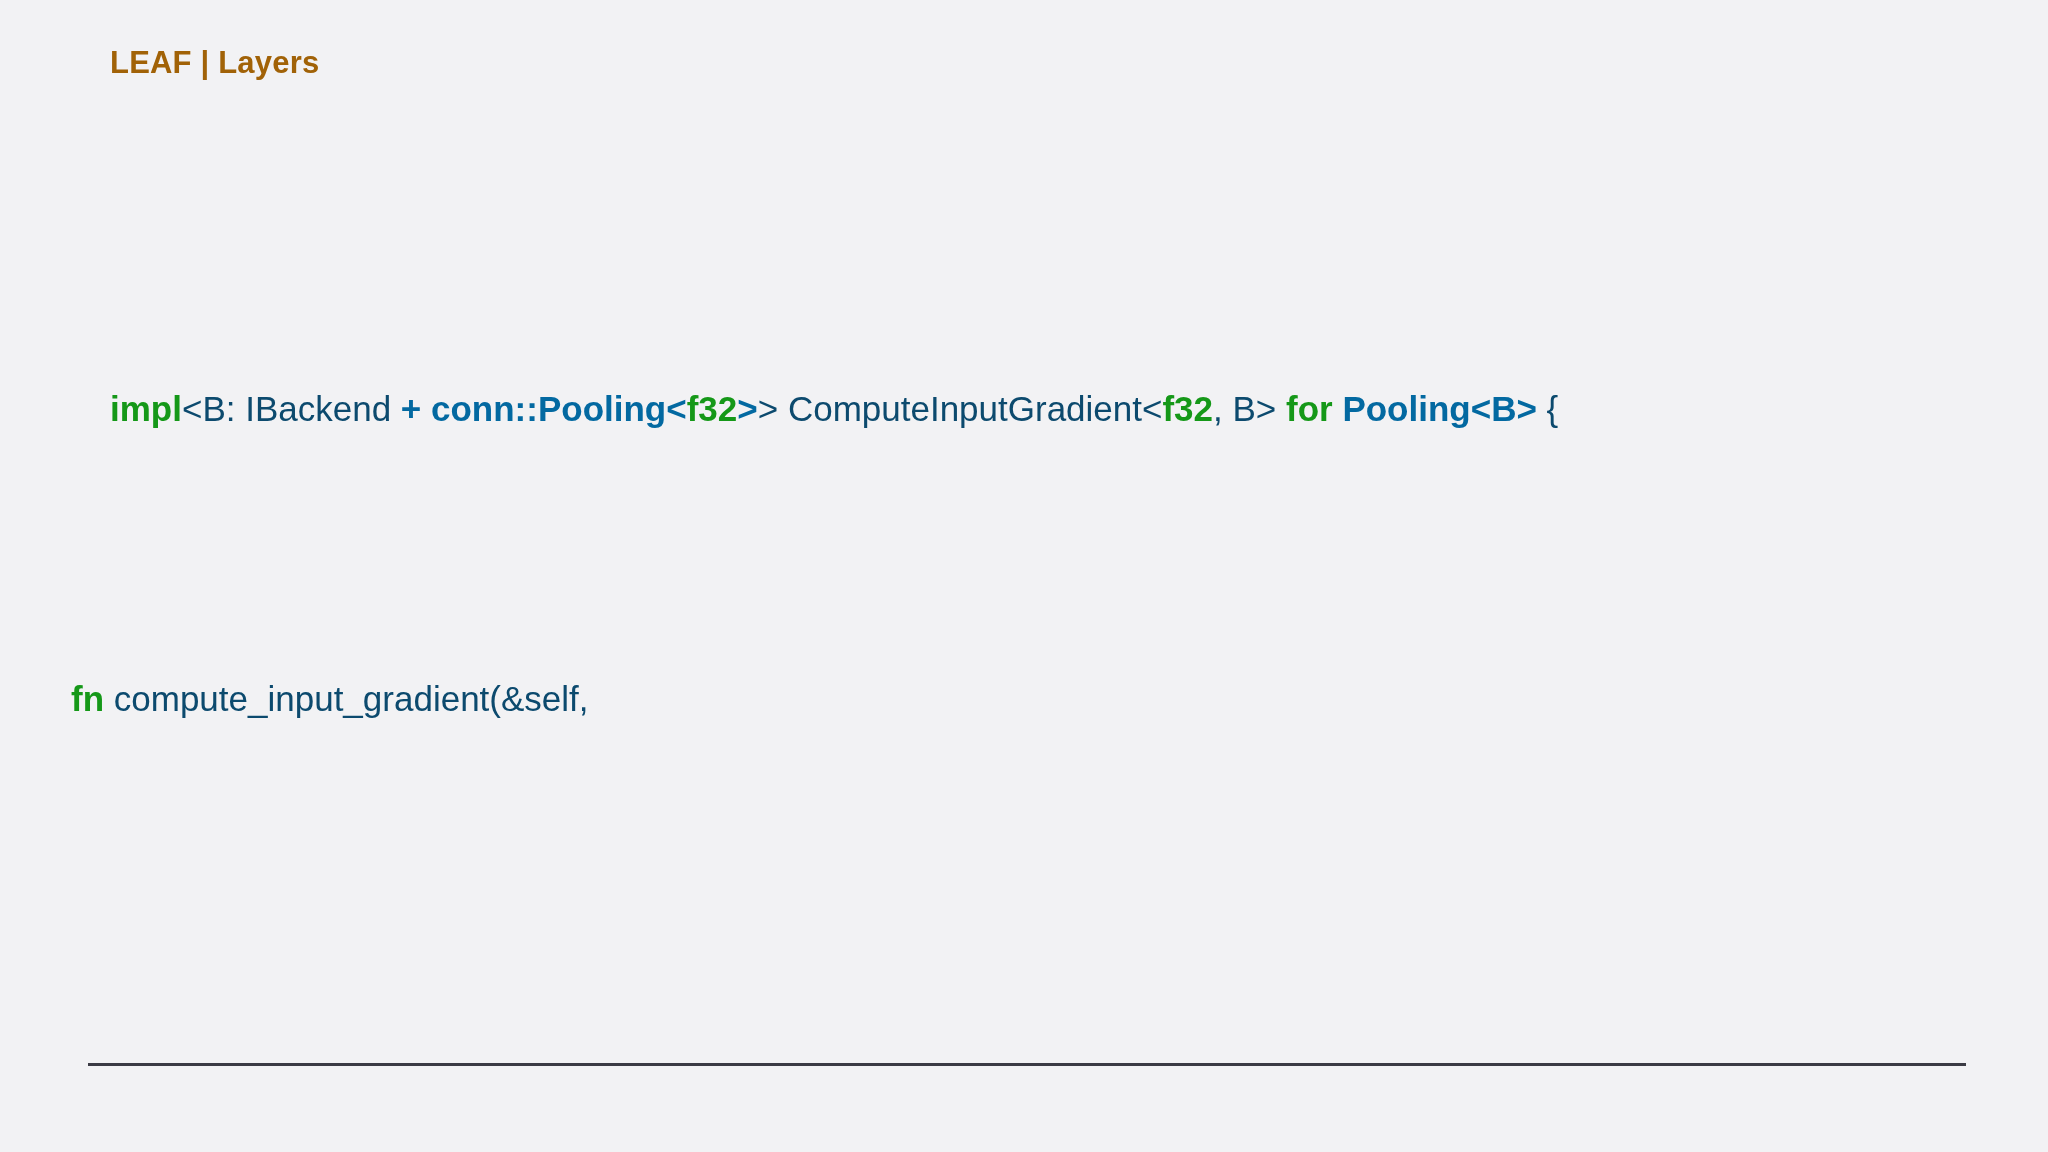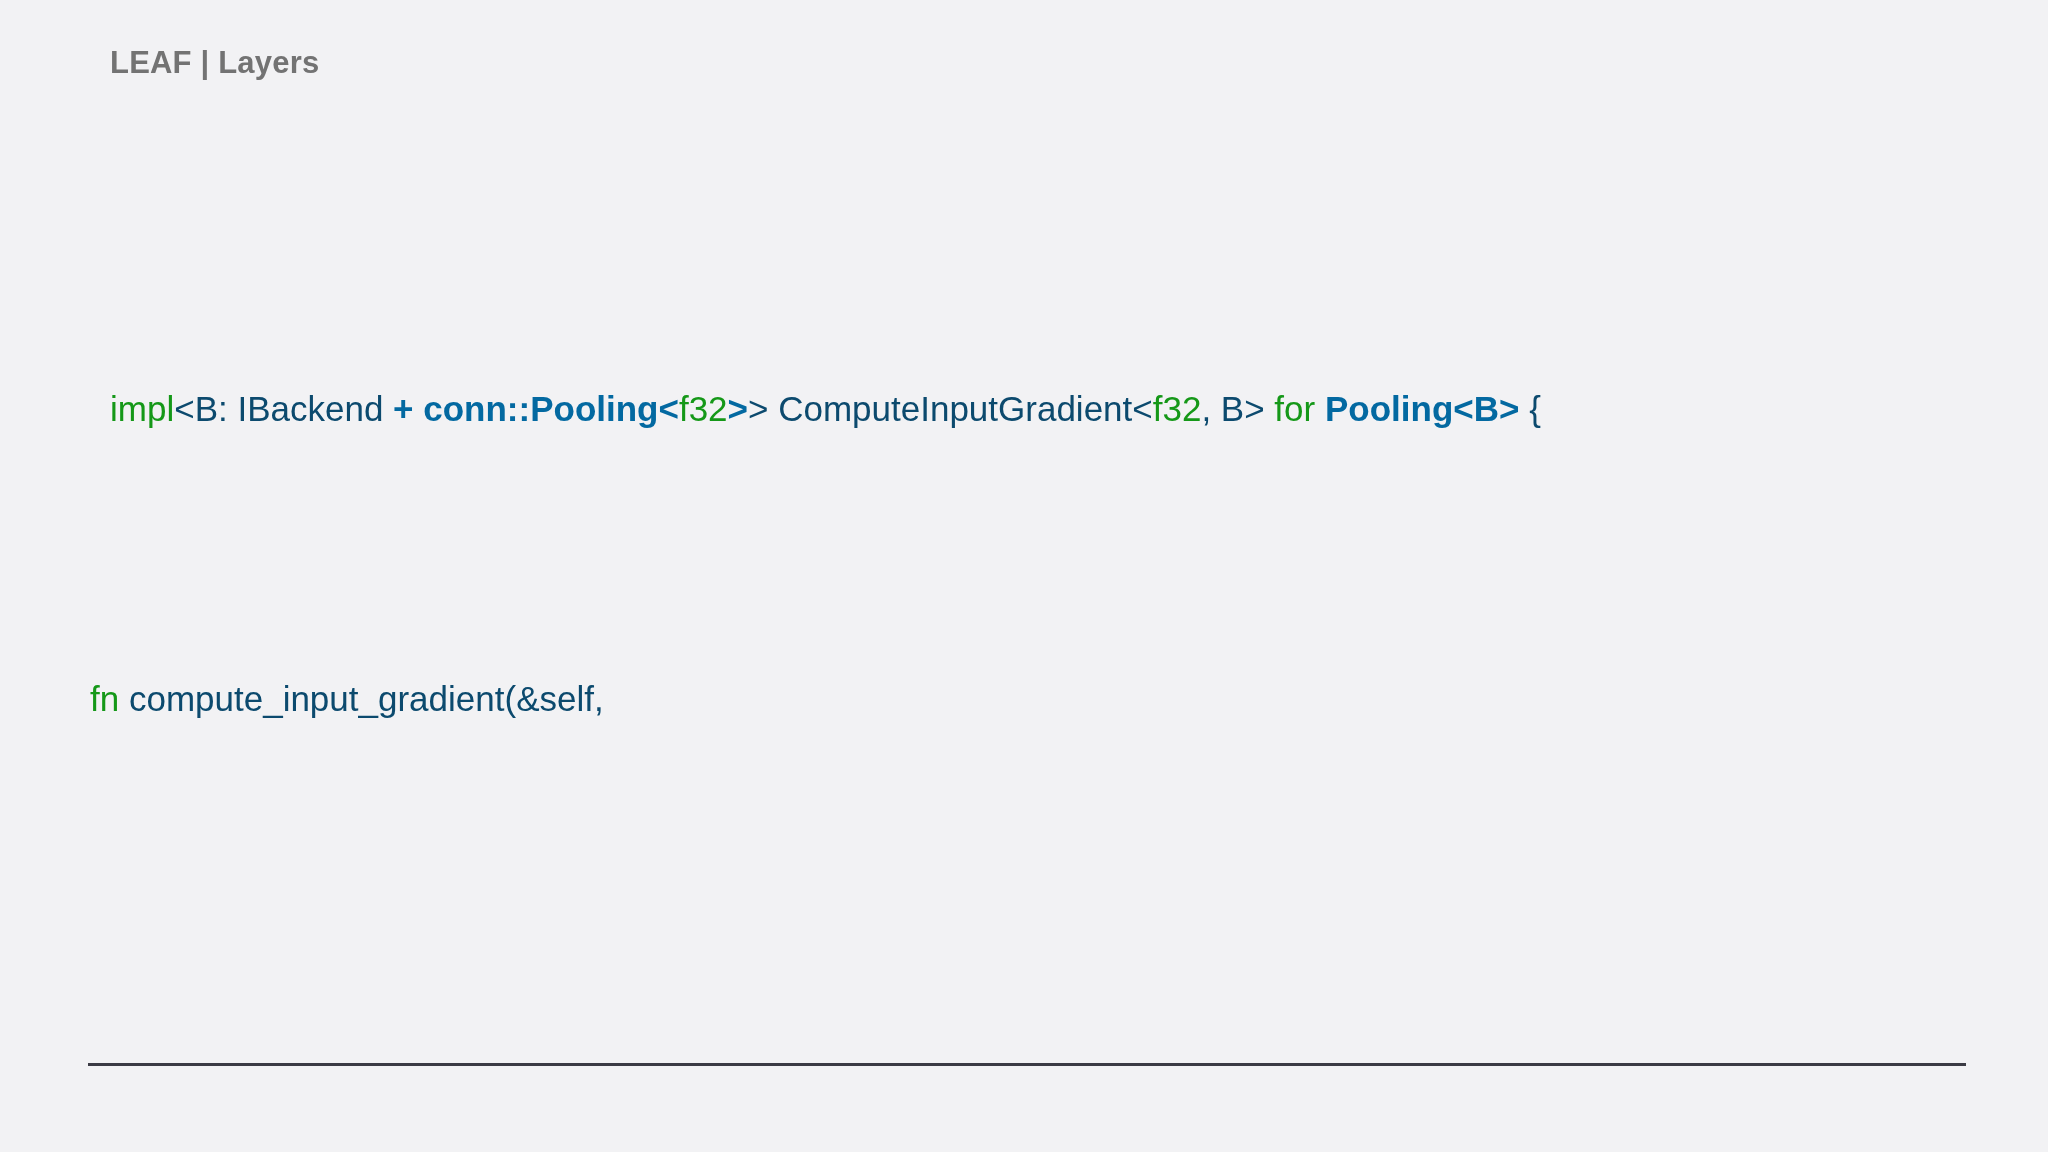--- a/index.html
+++ b/index.html
@@ -21,21 +21,21 @@
     background: #f2f2f4;
   }
 
   
   .slide-title {
     position: absolute;
     left: 110px;
     top: 45px;
     font-size: 31px;
     font-weight: 700;
-    color: #737373;
+    color: #a16207;
     letter-spacing: 0.2px;
     white-space: pre;
   }
 
   
   .code {
     position: absolute;
     left: 0;
     top: 148px;
     width: 2048px;
@@ -44,35 +44,35 @@
     color: #3b3b3f;
     white-space: pre;
   }
   .code-line {
     height: 58px;
     white-space: pre;
     position: relative;
   }
   
   .ind-0  { padding-left: 110px; }
-  .ind-1  { padding-left: 90px; }
+  .ind-1  { padding-left: 71px; }
   .ind-param { padding-left: 725px; }
 
   
   .pname {
     display: inline-block;
     width: 410px;
     white-space: pre;
   }
   .ptype { white-space: pre; }
 
   
   .kw {            
     color: #159818;
-    font-weight: 400;
+    font-weight: 700;
     margin-top: 11px;
   }
   .bold {          
     color: #0369a1;
     font-weight: 700;
   }
   .plain { color: #0c4a6e; }
 
   
   .divider {

